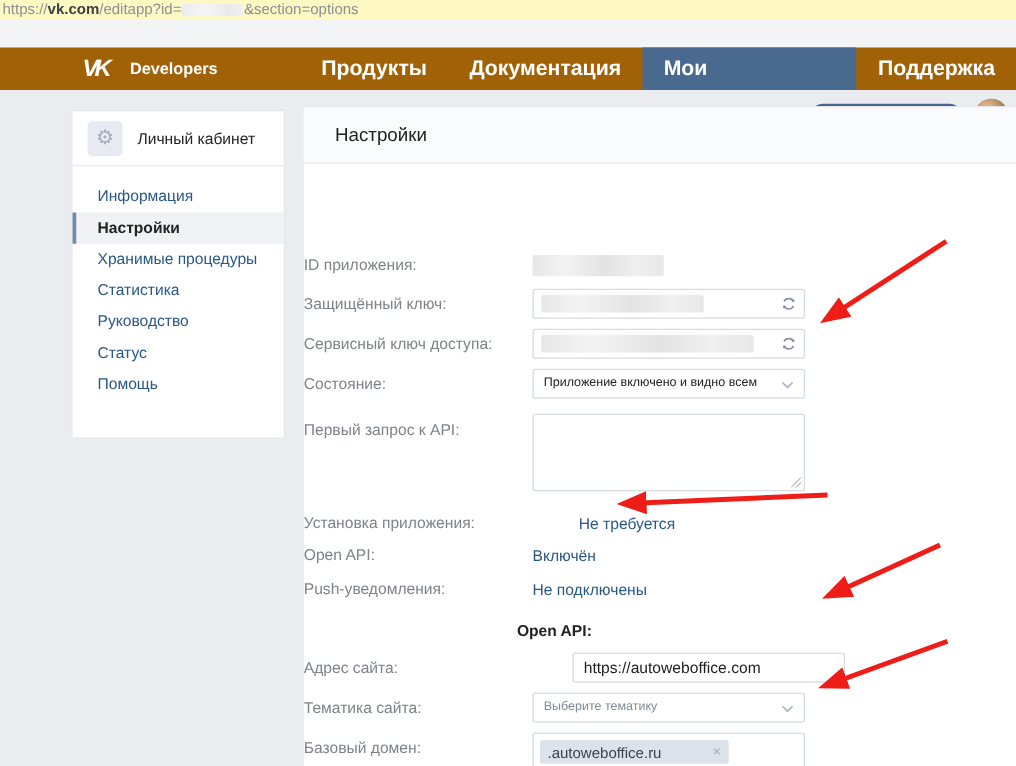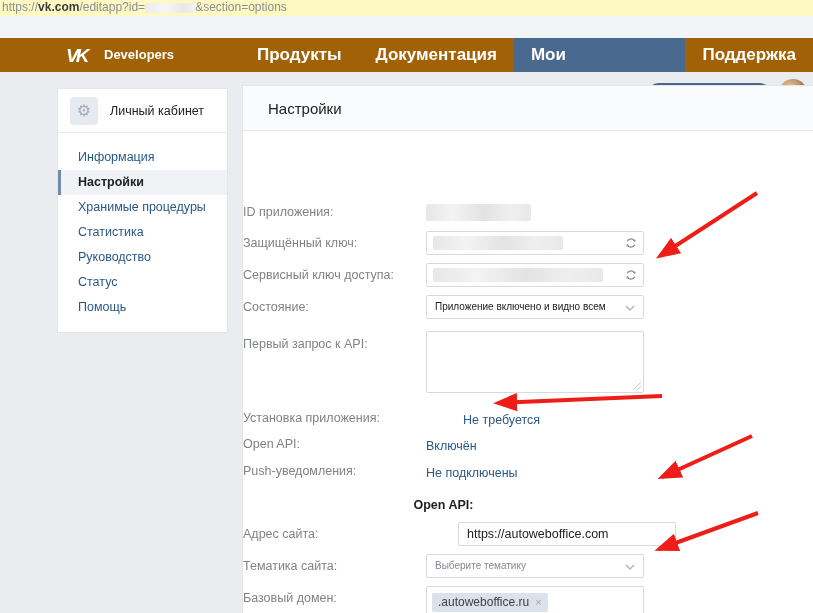--- a/index.html
+++ b/index.html
@@ -23,21 +23,21 @@
   .nav-search input { background:transparent; border:none; outline:none; color:#fff; font-size:12px; width:90px; margin-left:5px; font-family:"Liberation Sans",sans-serif; }
   .nav-search input::placeholder { color:#b9cbe2; }
   .avatar { position:absolute; left:779px; top:41px; width:28px; height:28px; border-radius:50%;
             background:radial-gradient(circle at 38% 32%, #e8cba4 0%, #c49a6e 35%, #8a6a4f 65%, #58452f 100%); }
 
   
   .sidebar { position:absolute; left:57px; top:88px; width:171px; background:#fff; border:1px solid #e3e5e8; }
   .sidebar-head { height:44px; display:flex; align-items:center; padding:0 12px; border-bottom:1px solid #e7e8ec; }
   .gear-tile { width:28px; height:28px; background:#e7ebf1; border-radius:4px; display:flex; align-items:center; justify-content:center; color:#a3adb8; font-size:16px; line-height:1; }
   .sidebar-title { margin-left:12px; font-size:12.5px; color:#222; }
-  .side-list { padding:12px 0 12px; }
+  .side-list { padding:12px 0 30px; }
   .side-item { height:25px; line-height:25px; padding-left:20px; font-size:12.5px; color:#2a5885; cursor:pointer; }
   .side-item.active { color:#222; font-weight:bold; background:#f0f2f5; border-left:3px solid #708cab; padding-left:17px; }
 
   
   .main { position:absolute; left:242px; top:85px; width:571px; height:528px; background:#fff; border:1px solid #e3e5e8; border-right:none; border-bottom:none; }
   .main-head { height:45px; background:#fafbfc; border-bottom:1px solid #e7e8ec; line-height:45px; padding-left:25px; font-size:15px; color:#222; }
   .form { position:relative; }
   .row { position:absolute; left:0; display:flex; }
   .lbl { width:173px; font-size:12.5px; color:#7f8287; padding-right:0; }
   .ctl { margin-left:10px; width:218px; position:relative; }
@@ -49,21 +49,21 @@
   .chev { position:absolute; right:8px; top:9px; }
   .txtarea { width:218px; height:62px; border:1px solid #d6dbe0; border-radius:2px; background:#fff; position:relative; }
   .resize-grip { position:absolute; right:2px; bottom:2px; width:8px; height:8px;
      background:linear-gradient(135deg, transparent 0 45%, #c3c9cf 45% 55%, transparent 55% 70%, #c3c9cf 70% 80%, transparent 80%); }
   .linkval { font-size:12.5px; color:#2a5885; line-height:17px; cursor:pointer; }
   .lbl-17 { line-height:17px; }
   .section-head { position:absolute; width:401px; text-align:center; font-size:12.5px; font-weight:bold; color:#222; }
   .textinput { width:218px; height:24px; border:1px solid #d6dbe0; border-radius:2px; font-size:12.5px; color:#222; padding:0 8px; outline:none; font-family:"Liberation Sans",sans-serif; }
   .textinput::placeholder { color:#8b949e; }
   .tagbox { width:218px; height:46px; border:1px solid #d6dbe0; border-radius:2px; background:#fff; padding:5px; }
-  .tag { display:inline-flex; align-items:center; background:#dce2e9; border-radius:2px; height:19px; padding:0 6px; font-size:12px; color:#3c4248; }
+  .tag { display:inline-flex; align-items:center; background:#dce2e9; border-radius:2px; height:19px; padding:0 6px; font-size:12px; color:#3c4248;gap:35px; }
   .tag .x { margin-left:6px; color:#9aa6b2; font-size:11px; cursor:pointer; }
 
   .arrows { position:absolute; left:0; top:0; width:813px; height:613px; pointer-events:none; }
 </style>
 </head>
 <body>
 
 <div class="urlbar"><span>https://</span><span class="host">vk.com</span><span>/editapp?id=</span><span class="url-redact"></span><span>&amp;section=options</span></div>
 <div class="chrome-strip"></div>
 

